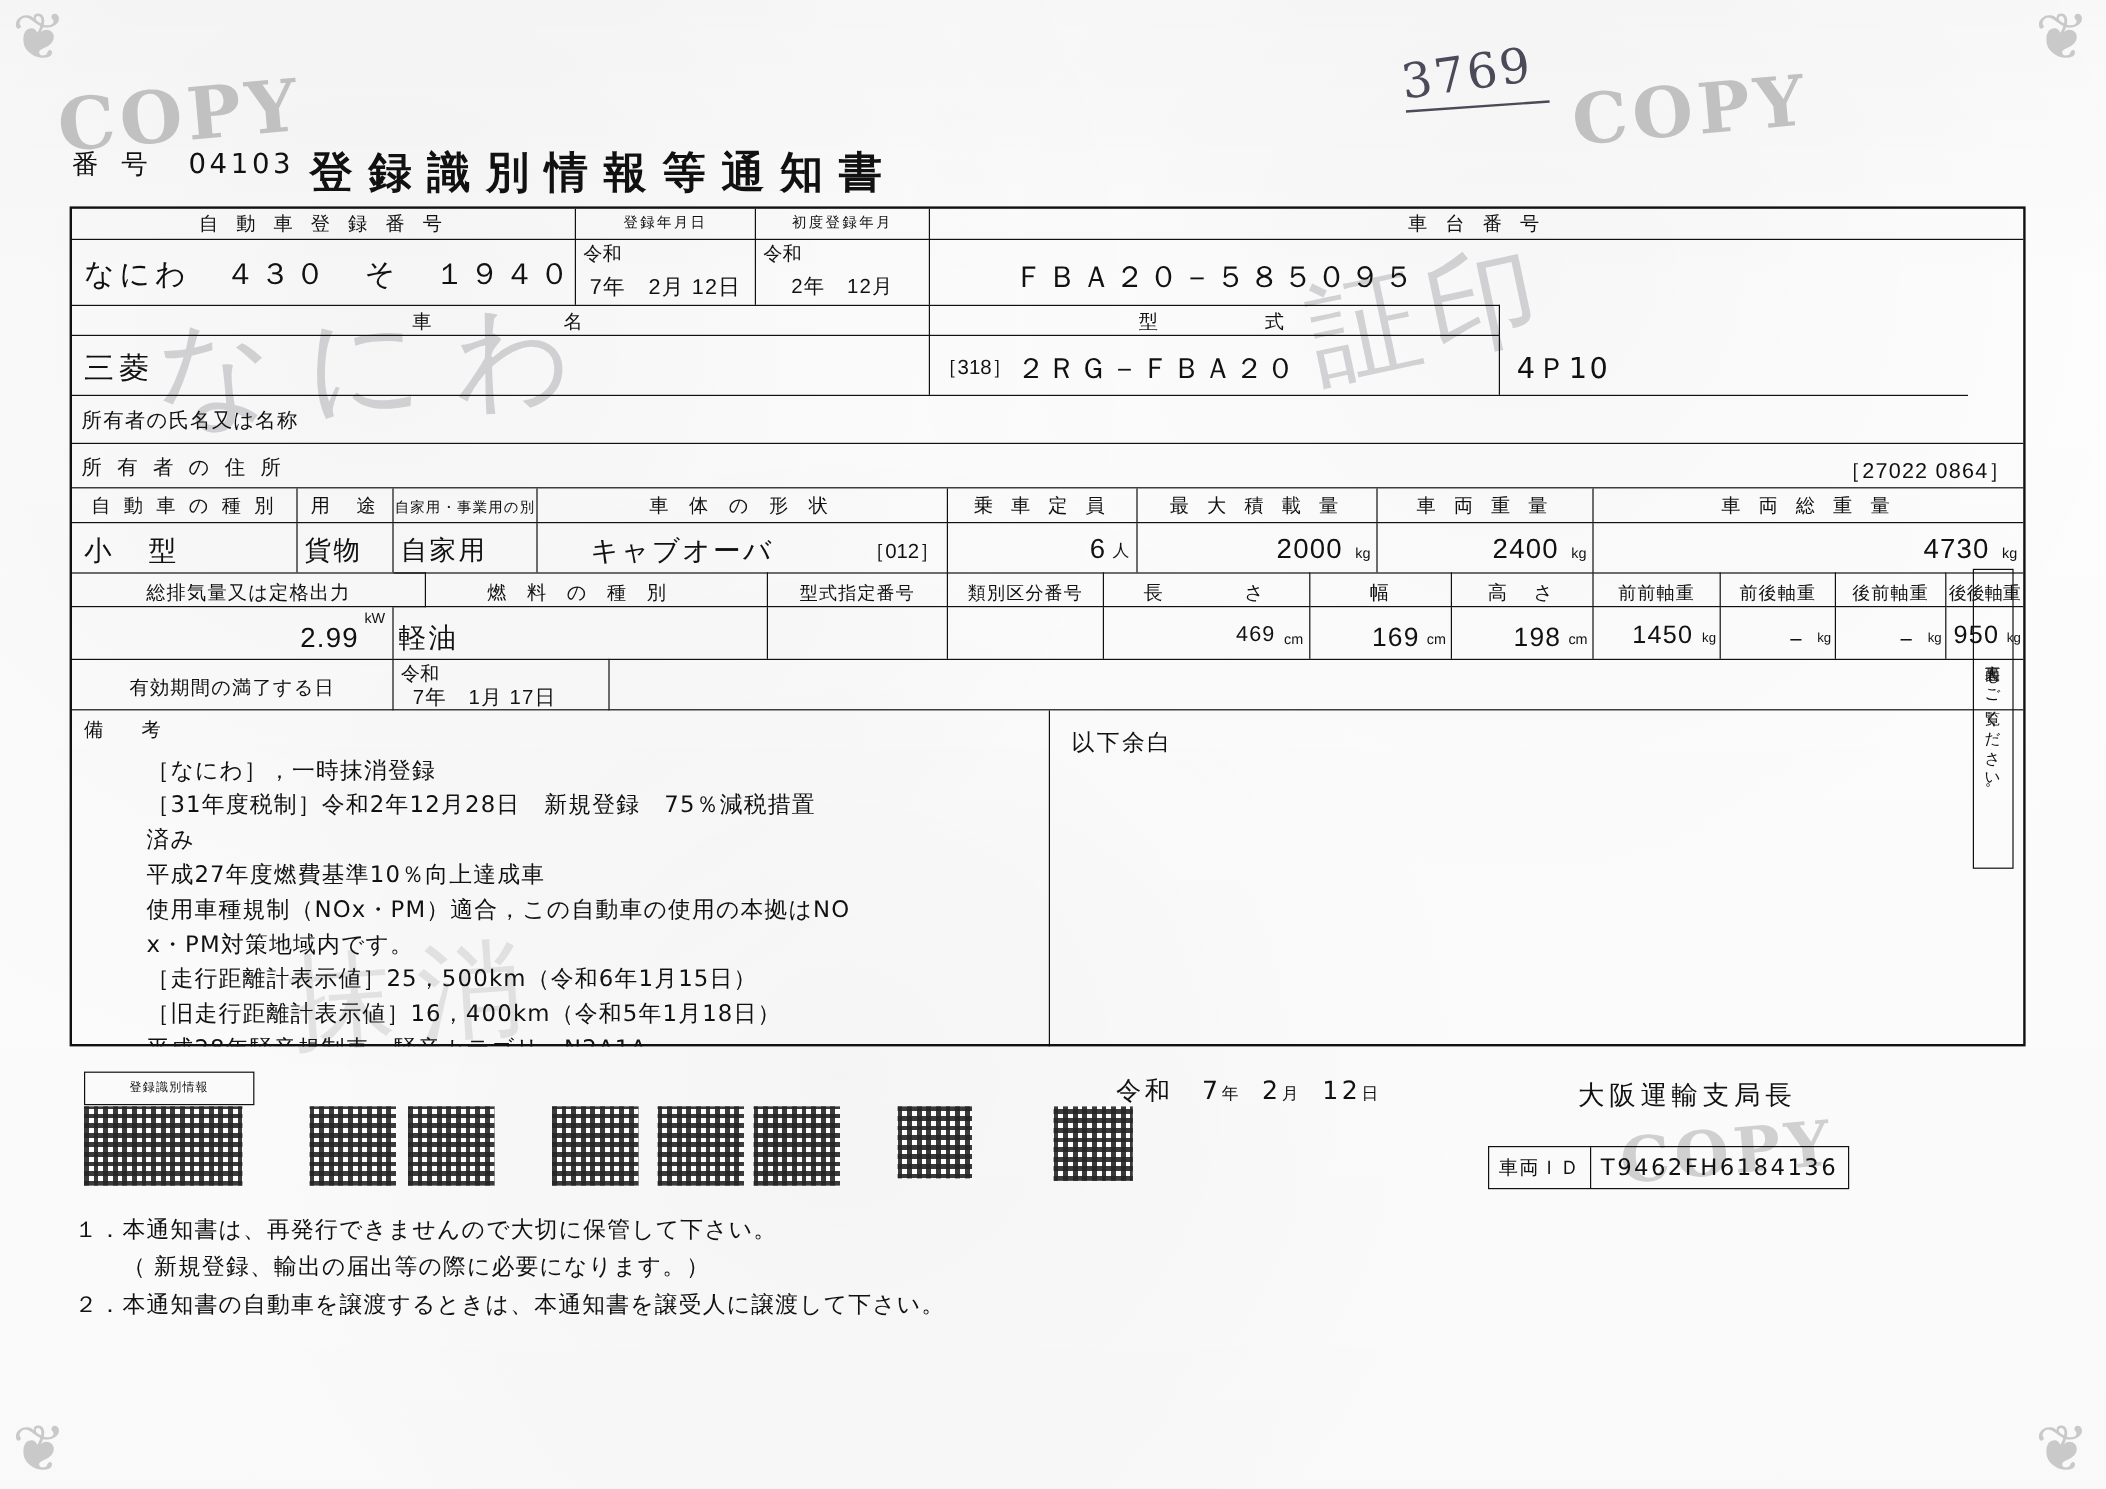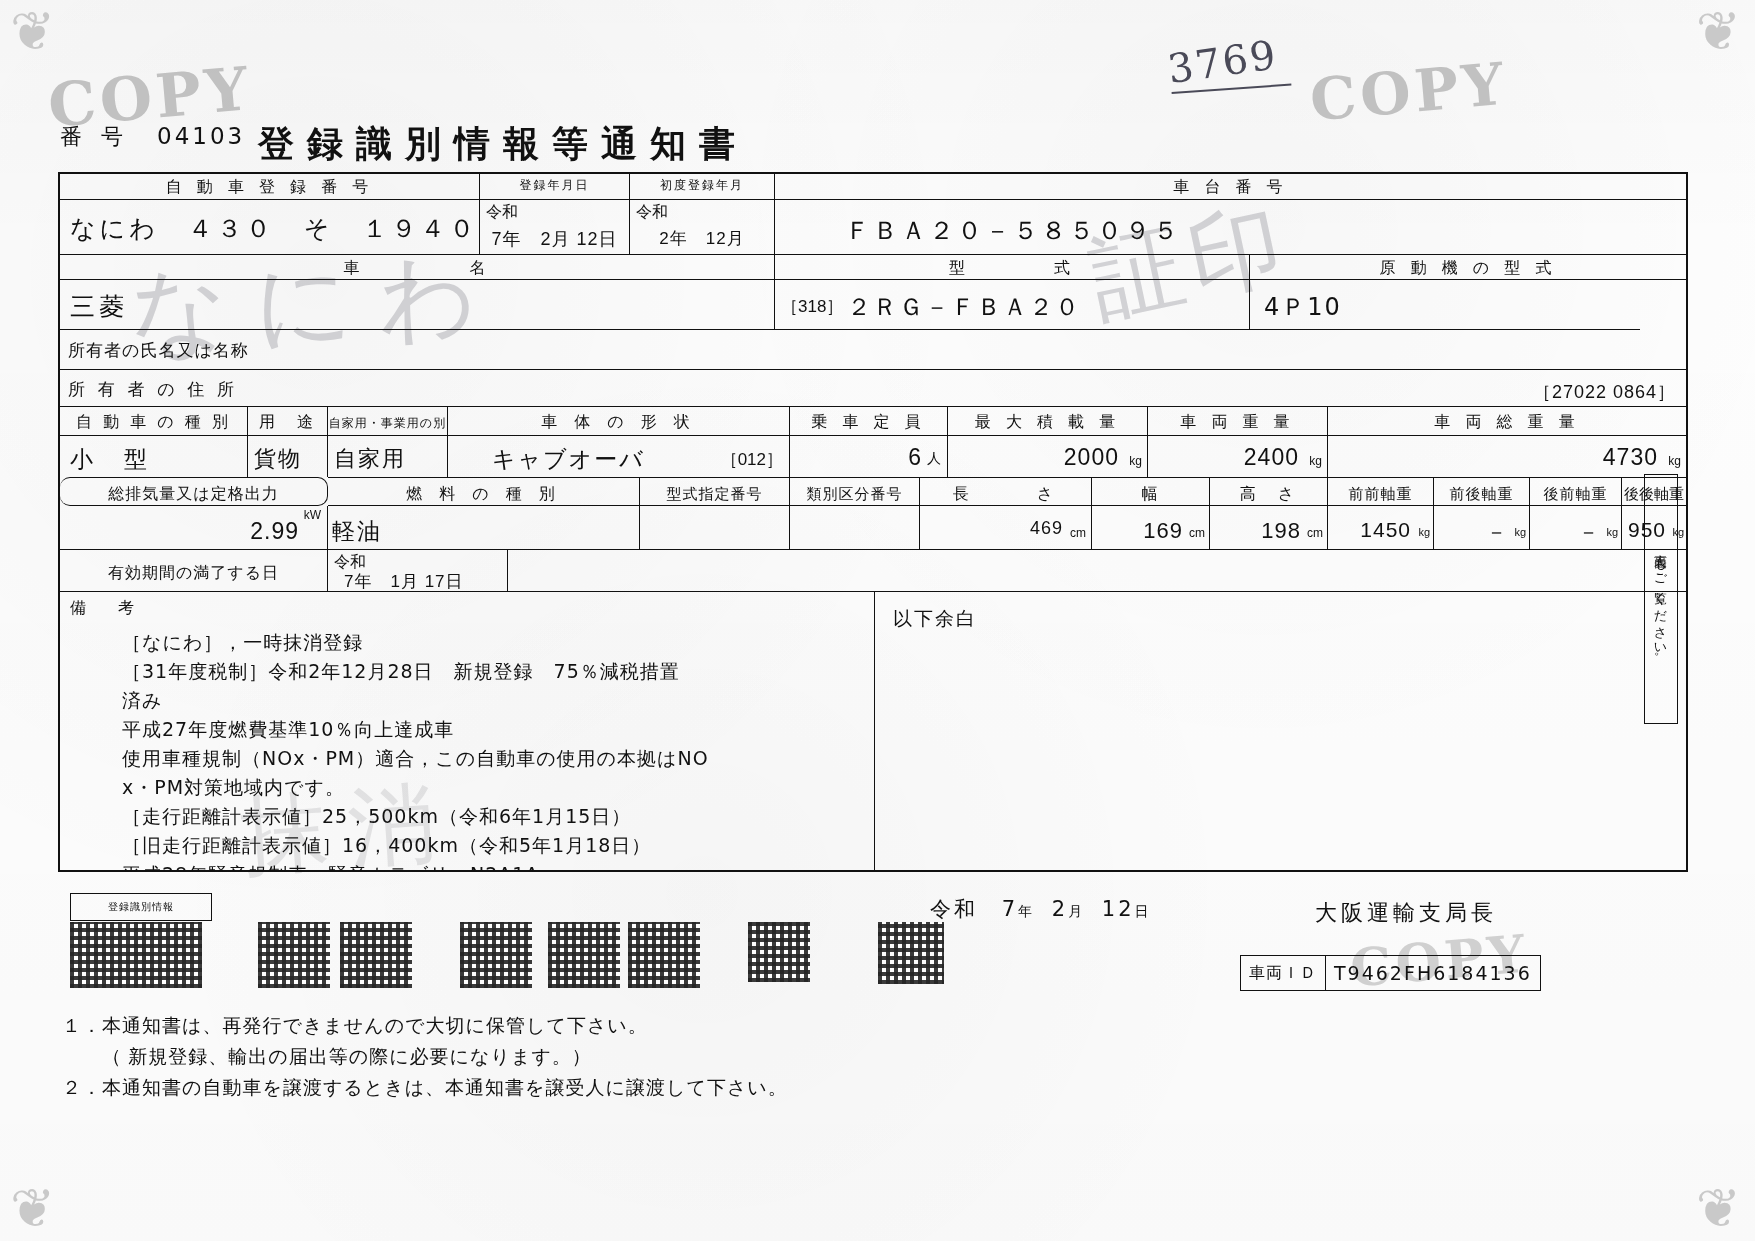--- a/index.html
+++ b/index.html
@@ -295,21 +295,20 @@
       <div style="font-size:18px;text-align:center;padding-top:4px;letter-spacing:1px;">7年　2月 12日</div>
     </div>
     <div class="cell br" style="left:570px;top:26px;width:145px;height:54px;">
       <div style="font-size:16px;padding-left:6px;padding-top:2px;">令和</div>
       <div style="font-size:17px;text-align:center;padding-top:4px;letter-spacing:1px;">2年　12月</div>
     </div>
     <div class="cell val" style="left:715px;top:26px;width:911px;height:54px;font-size:25px;letter-spacing:3px;padding-top:14px;padding-left:70px;">ＦＢＡ２０－５８５０９５</div>
 
     <div class="cell hdr bt bb br" style="left:0;top:80px;width:715px;height:26px;">車　　　　　名</div>
     <div class="cell hdr bt bb br" style="left:715px;top:80px;width:475px;height:26px;">型　　　　式</div>
-    <div class="cell hdr bt bb" style="left:1190px;top:80px;width:436px;height:26px;">原 動 機 の 型 式</div>
 
     <div class="cell val br" style="left:0;top:106px;width:715px;height:49px;font-size:25px;letter-spacing:4px;padding-top:10px;">三菱</div>
     <div class="cell br" style="left:715px;top:106px;width:475px;height:49px;">
       <span style="position:absolute;left:6px;top:15px;font-size:17px;">［318］</span>
       <span style="position:absolute;left:72px;top:11px;font-size:24px;letter-spacing:2px;">２ＲＧ－ＦＢＡ２０</span>
     </div>
     <div class="cell val" style="left:1190px;top:106px;width:436px;height:49px;font-size:24px;letter-spacing:2px;padding-top:11px;padding-left:14px;">4Ｐ10</div>
 
     <div class="cell bt" style="left:0;top:155px;width:1580px;height:40px;">
       <span style="position:absolute;left:8px;top:9px;font-size:17px;letter-spacing:1px;">所有者の氏名又は名称</span>
@@ -348,21 +347,21 @@
     </div>
     <div class="cell br" style="left:1088px;top:262px;width:180px;height:41px;">
       <span style="position:absolute;right:28px;top:8px;font-size:23px;letter-spacing:1px;">2400</span>
       <span style="position:absolute;right:5px;top:18px;font-size:12px;">kg</span>
     </div>
     <div class="cell" style="left:1268px;top:262px;width:358px;height:41px;">
       <span style="position:absolute;right:28px;top:8px;font-size:23px;letter-spacing:1px;">4730</span>
       <span style="position:absolute;right:5px;top:18px;font-size:12px;">kg</span>
     </div>
 
-    <div class="cell hdr bt bb br" style="left:0;top:303px;width:268px;height:29px;letter-spacing:1px;padding-top:6px;border-radius:10px;">総排気量又は定格出力</div>
+    <div class="cell hdr bt bb br" style="left:0;top:303px;width:295px;height:29px;letter-spacing:1px;padding-top:6px;">総排気量又は定格出力</div>
     <div class="cell hdr bt bb br" style="left:268px;top:303px;width:312px;height:29px;letter-spacing:6px;padding-top:6px;">燃 料 の 種 別</div>
     <div class="cell hdr bt bb br" style="left:580px;top:303px;width:150px;height:29px;letter-spacing:1px;font-size:15px;padding-top:7px;">型式指定番号</div>
     <div class="cell hdr bt bb br" style="left:730px;top:303px;width:130px;height:29px;letter-spacing:1px;font-size:15px;padding-top:7px;">類別区分番号</div>
     <div class="cell hdr bt bb br" style="left:860px;top:303px;width:172px;height:29px;letter-spacing:5px;padding-top:6px;">長　　　さ</div>
     <div class="cell hdr bt bb br" style="left:1032px;top:303px;width:118px;height:29px;letter-spacing:2px;padding-top:6px;">幅</div>
     <div class="cell hdr bt bb br" style="left:1150px;top:303px;width:118px;height:29px;letter-spacing:3px;padding-top:6px;">高　さ</div>
     <div class="cell hdr bt bb br" style="left:1268px;top:303px;width:106px;height:29px;letter-spacing:1px;font-size:15px;padding-top:7px;">前前軸重</div>
     <div class="cell hdr bt bb br" style="left:1374px;top:303px;width:96px;height:29px;letter-spacing:1px;font-size:15px;padding-top:7px;">前後軸重</div>
     <div class="cell hdr bt bb br" style="left:1470px;top:303px;width:92px;height:29px;letter-spacing:1px;font-size:15px;padding-top:7px;">後前軸重</div>
     <div class="cell hdr bt bb" style="left:1562px;top:303px;width:64px;height:29px;letter-spacing:0px;font-size:15px;padding-top:7px;">後後軸重</div>

